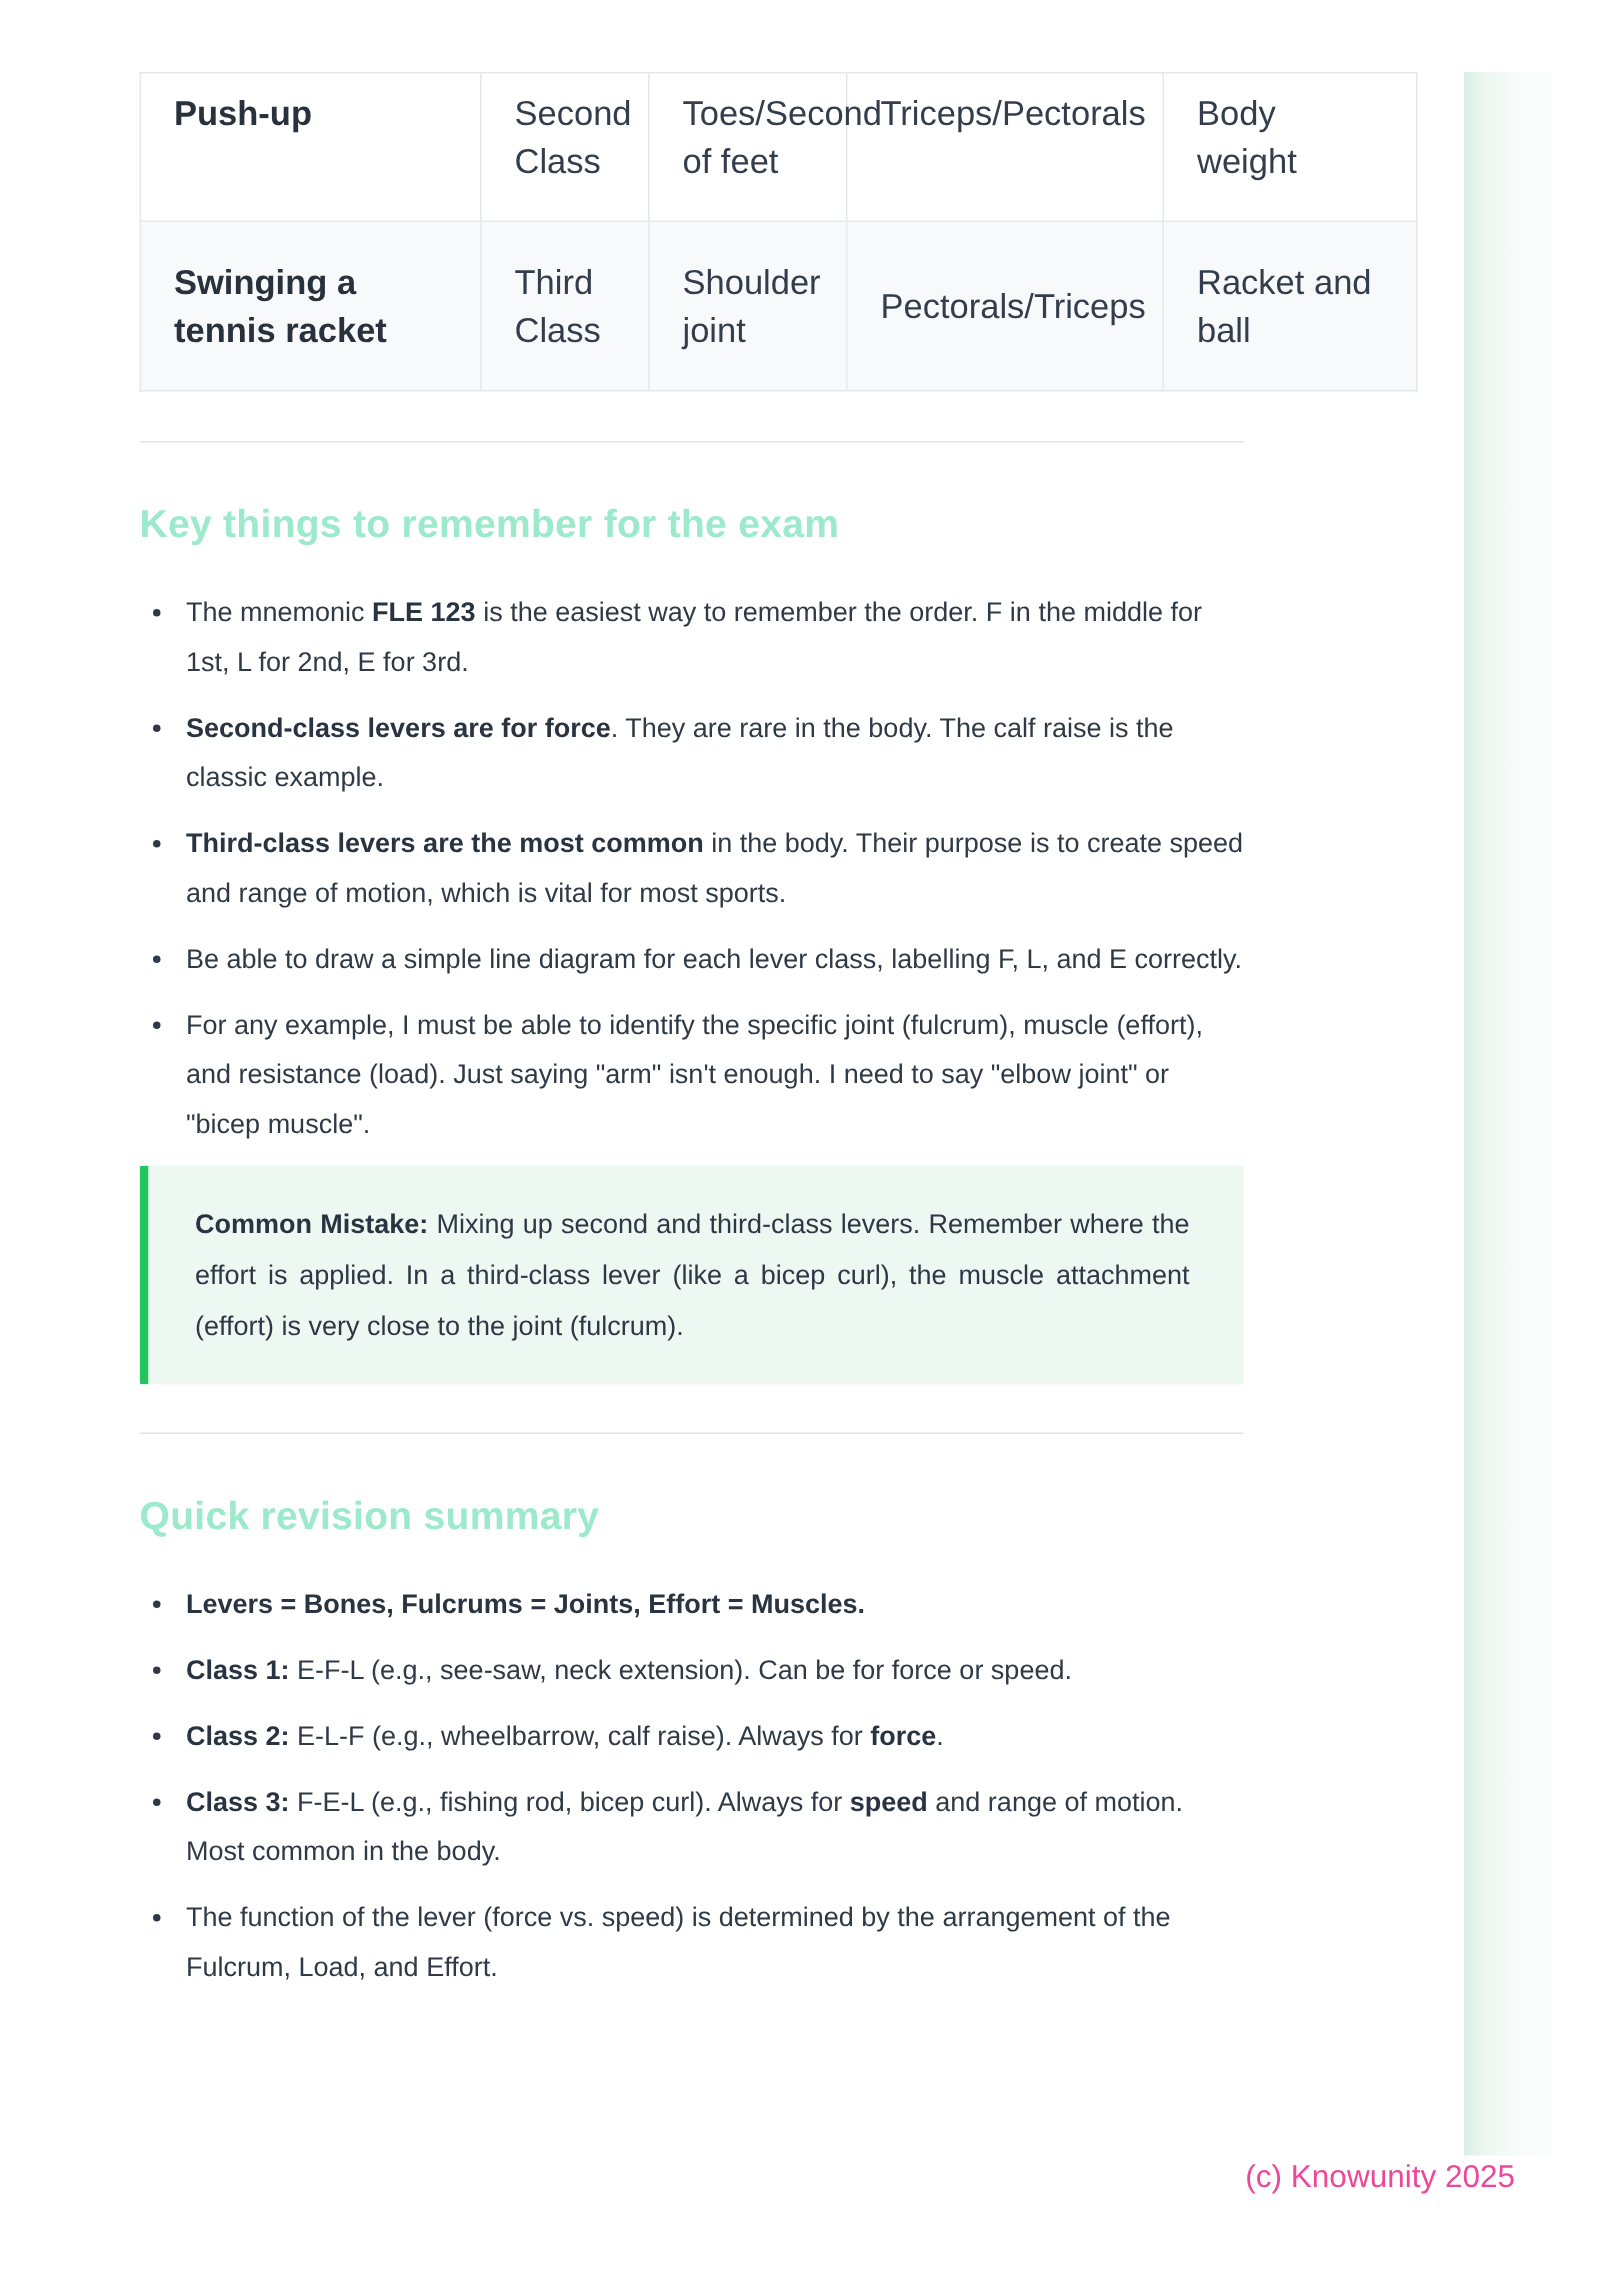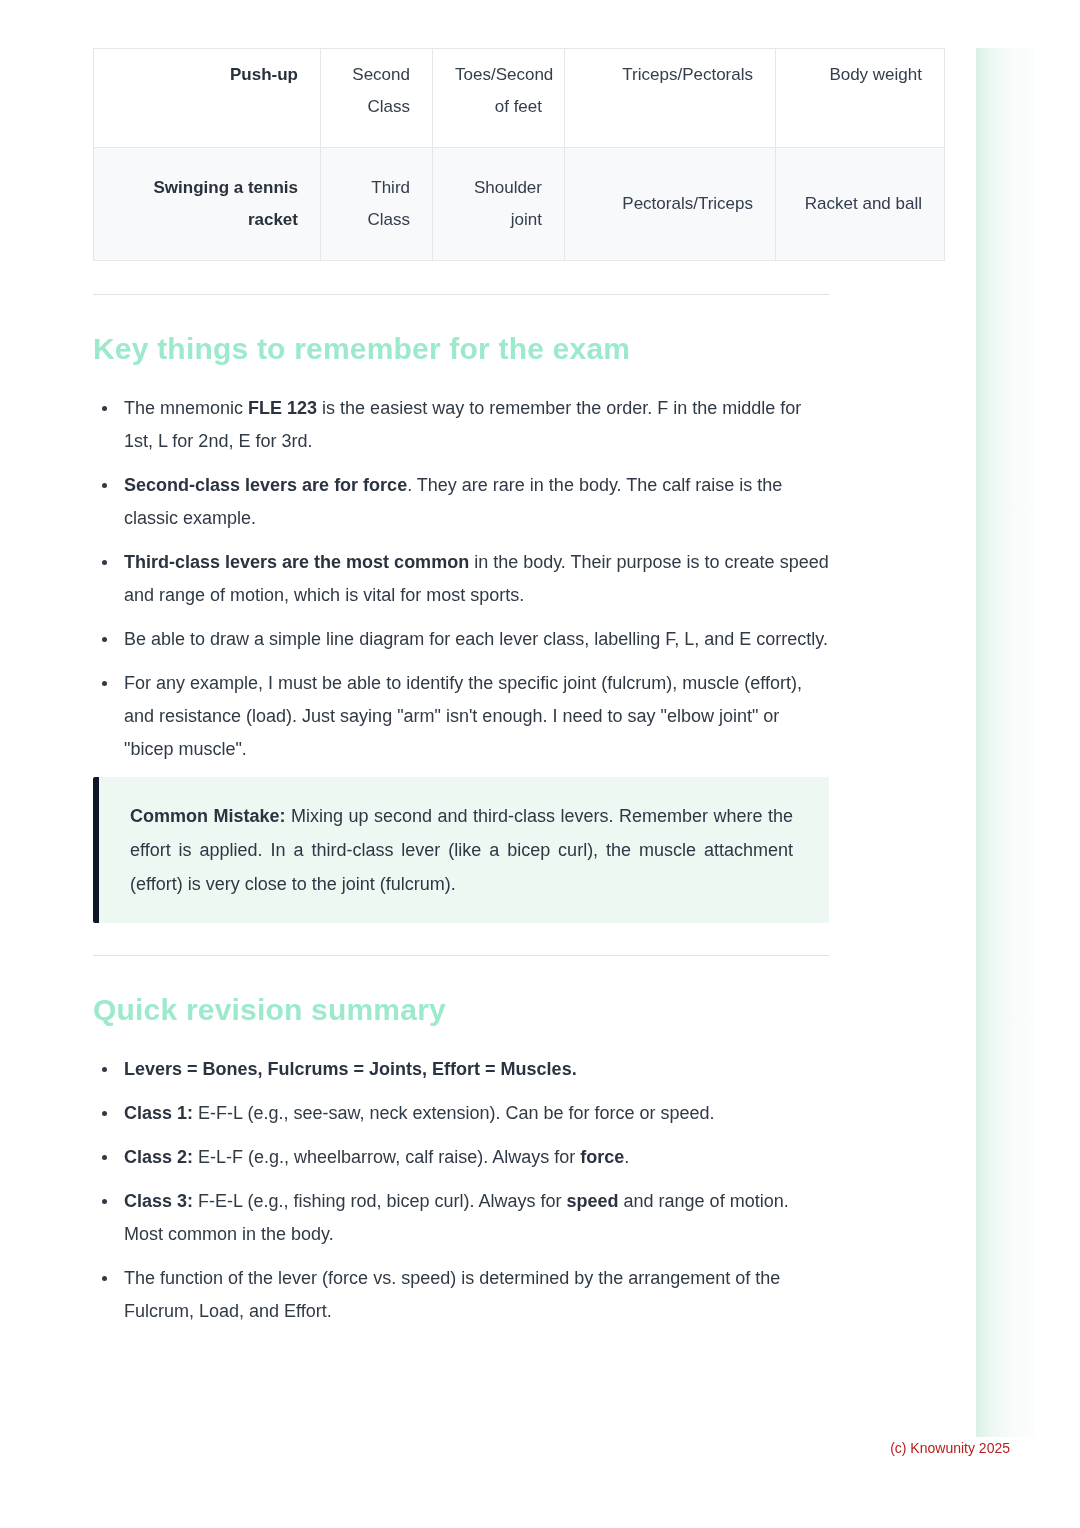--- a/index.html
+++ b/index.html
@@ -9,51 +9,51 @@
   }
   .edge-accent {
     position:absolute; left:976px; top:48px; width:59px; height:1389px;
     background:linear-gradient(90deg,#D8F0E5 0%,#EDF8F3 25%,#F7FBF9 60%,#FCFDFD 100%);
   }
   .content { position:absolute; left:93px; top:48px; width:851px; }
 
   
   .levers-table { border-collapse:collapse; width:851px; table-layout:fixed; }
   .levers-table td {
-    border:1px solid #E5E7EB; font-size:17px; line-height:32px;
-    color:#333D4B; padding:24px 22px; background:#ffffff;text-align:right;
+    border:1px solid #E5E7EB; font-size:23px; line-height:32px;
+    color:#333D4B; padding:24px 22px; background:#ffffff;
   }
   tr.row-top { height:85px; }
   tr.row-top td { vertical-align:top; padding-top:10px; }
   tr.row-alt { height:108px; }
   tr.row-alt td { vertical-align:middle; background:#F7F9FB; }
   td.c-example { font-weight:bold; color:#29313D; }
 
   .divider { border:none; border-top:1px solid #DFE3E8; width:736px; margin:33px 0 0 0; }
   .text-col { width:736px; }
   .section-heading {
-    color:#9CE9CB; font-size:30px; line-height:34px; font-weight:700;
+    color:#9CE9CB; font-size:26px; line-height:34px; font-weight:700;
     margin:37px 0 26px 0; letter-spacing:0.2px;
   }
   .bullets { list-style:none; margin:0; padding:0; font-size:18px; line-height:33px; color:#303A46; }
   .bullets li { position:relative; padding-left:31px; margin:0 0 11px 0; }
   .bullets li::before {
     content:""; position:absolute; left:9px; top:14px; width:5px; height:5px;
     border-radius:50%; background:#303A46;
   }
   .bold { font-weight:700; color:#2A3340;margin-top:48px; }
 
   .callout {
-    margin-top:10px; background:#EDF8F3; border-left:6px solid #0f172a;
+    margin-top:10px; background:#EDF8F3; border-left:6px solid #22c55e;
     padding:22px 36px 22px 31px; border-radius:2px; width:663px;
   }
   .callout-text { margin:0; text-align:justify; font-size:18px; line-height:34px; color:#2E3744; }
   .divider-2 { margin-top:32px; }
 
-  .footer { position:absolute; top:1440px; right:70px; font-size:14px; color:#b91c1c; }
+  .footer { position:absolute; top:1440px; right:70px; font-size:21px; color:#ec4899; }
 </style>
 </head>
 <body>
 
 <div class="page">
   <div class="edge-accent"></div>
 
   <div class="content">
 
     <table class="levers-table">

